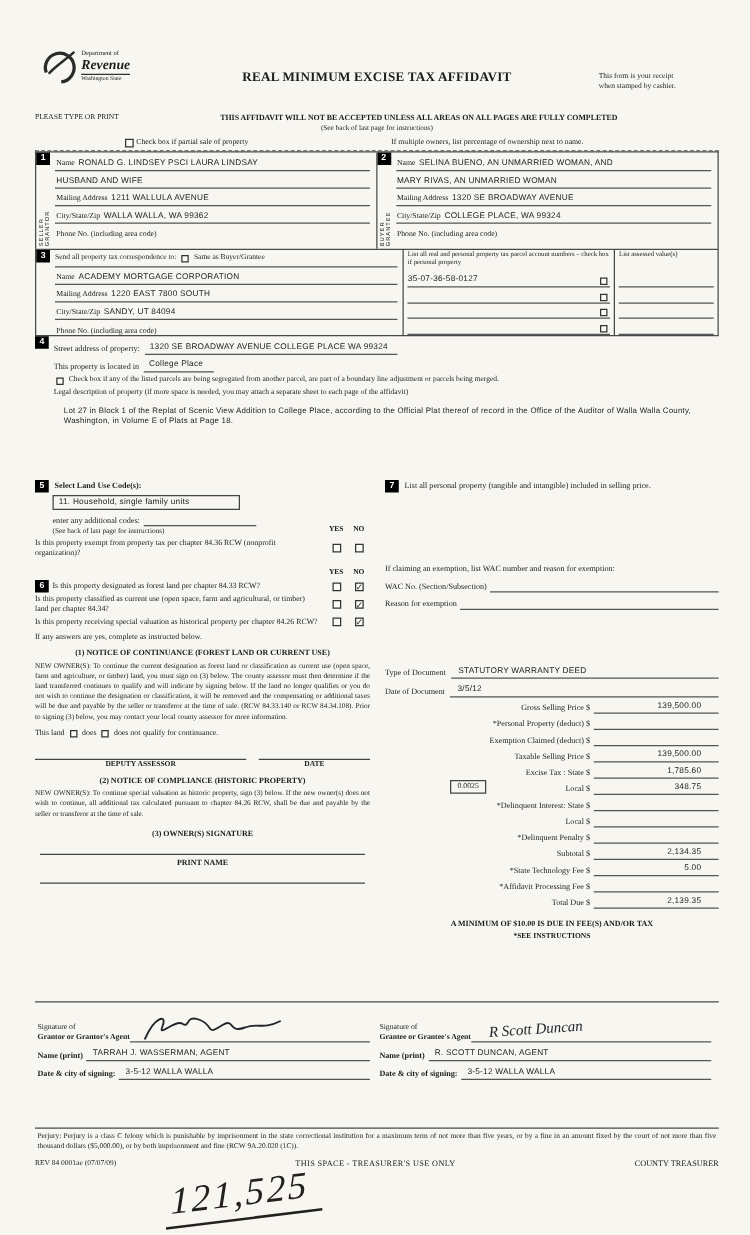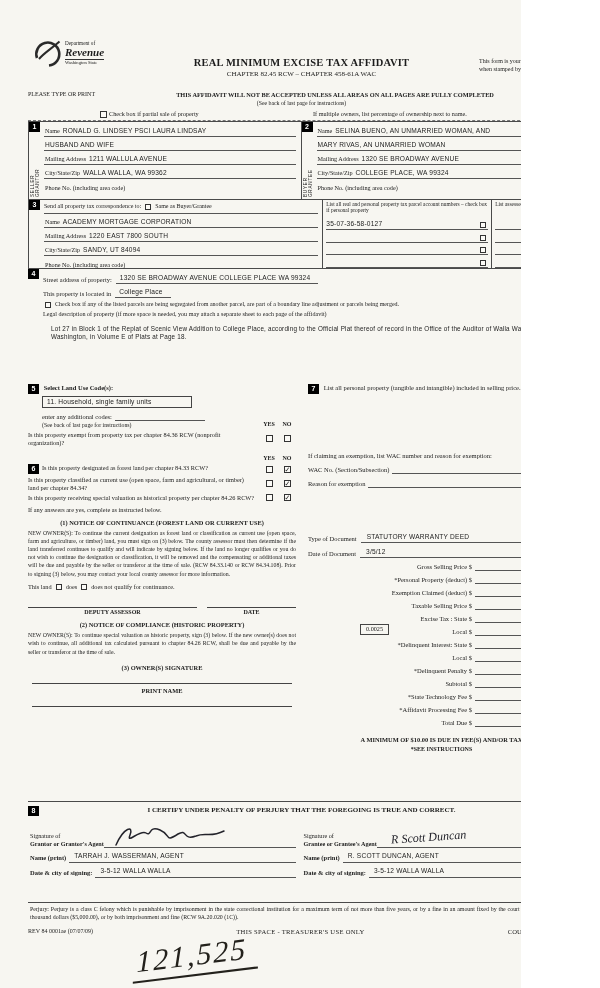--- a/index.html
+++ b/index.html
@@ -1,18 +1,18 @@
 <!DOCTYPE html>
 <html><head>
 <meta charset="utf-8">
 <style>
   * { box-sizing: border-box; }
   html,body { margin:0; padding:0; background:#ffffff; }
   .sheet {
-    position:relative; width:521px; height:988px; overflow:hidden;
+    position:relative; width:600px; height:988px; overflow:hidden;
     background:#f7f6f1;
     font-family:"Liberation Serif", serif; color:#1c1c1c;
     font-size:6.5px; line-height:1.25;
   }
   .content { position:absolute; left:28px; top:36px; width:547px; }
   .bold { font-weight:bold; }
   .val { font-family:"Liberation Sans", sans-serif; font-size:6.6px; letter-spacing:.2px; }
 
   
   .header { position:relative; height:54px; }
@@ -144,21 +144,20 @@
         <path d="M7 21 C 12 15, 19 11, 27.5 3.5" fill="none" stroke="#2a2a2a" stroke-width="2"></path>
       </svg>
       <div class="logo-text">
         <div class="dept">Department of</div>
         <div class="rev">Revenue</div>
         <div class="state">Washington State</div>
       </div>
     </div>
     <div class="title-block">
       <div class="title">REAL MINIMUM EXCISE TAX AFFIDAVIT</div>
-      <div class="chapter">CHAPTER 82.45 RCW  –  CHAPTER 458-61A WAC</div>
     </div>
     <div class="receipt">
       <div>This form is your receipt</div>
       <div>when stamped by cashier.</div>
     </div>
   </div>
   <div class="typeline">
     <span class="typeprint">PLEASE TYPE OR PRINT</span>
     <span class="warning">THIS AFFIDAVIT WILL NOT BE ACCEPTED UNLESS ALL AREAS ON ALL PAGES ARE FULLY COMPLETED</span>
   </div>
@@ -469,24 +468,20 @@
           <span class="mval val">2,139.35</span>
         </div>
 
         <div class="minnote">A MINIMUM OF $10.00 IS DUE IN FEE(S) AND/OR TAX</div>
         <div class="seeinstr">*SEE INSTRUCTIONS</div>
       </div>
     </div>
   </div>
 
   <div class="sec8">
-    <div class="certrow">
-      <div class="numbox">8</div>
-      <span>I CERTIFY UNDER PENALTY OF PERJURY THAT THE FOREGOING IS TRUE AND CORRECT.</span>
-    </div>
     <div class="sigcols">
       <div class="sigcol">
         <div class="sigrow">
           <span class="siglabel">
             <div>Signature of</div>
             <div class="bold">Grantor or Grantor's Agent</div>
           </span>
           <span class="sigarea">
             <svg class="scribble" width="120" height="28" viewBox="0 0 120 28">
               <path d="M6 22 C14 4 24 2 20 12 C16 22 30 6 36 10 C42 14 38 2 50 7 C62 12 54 20 68 11 C78 5 72 18 86 13 C96 9 100 15 114 8" fill="none" stroke="#23232b" stroke-width="1.5" stroke-linecap="round"></path>

